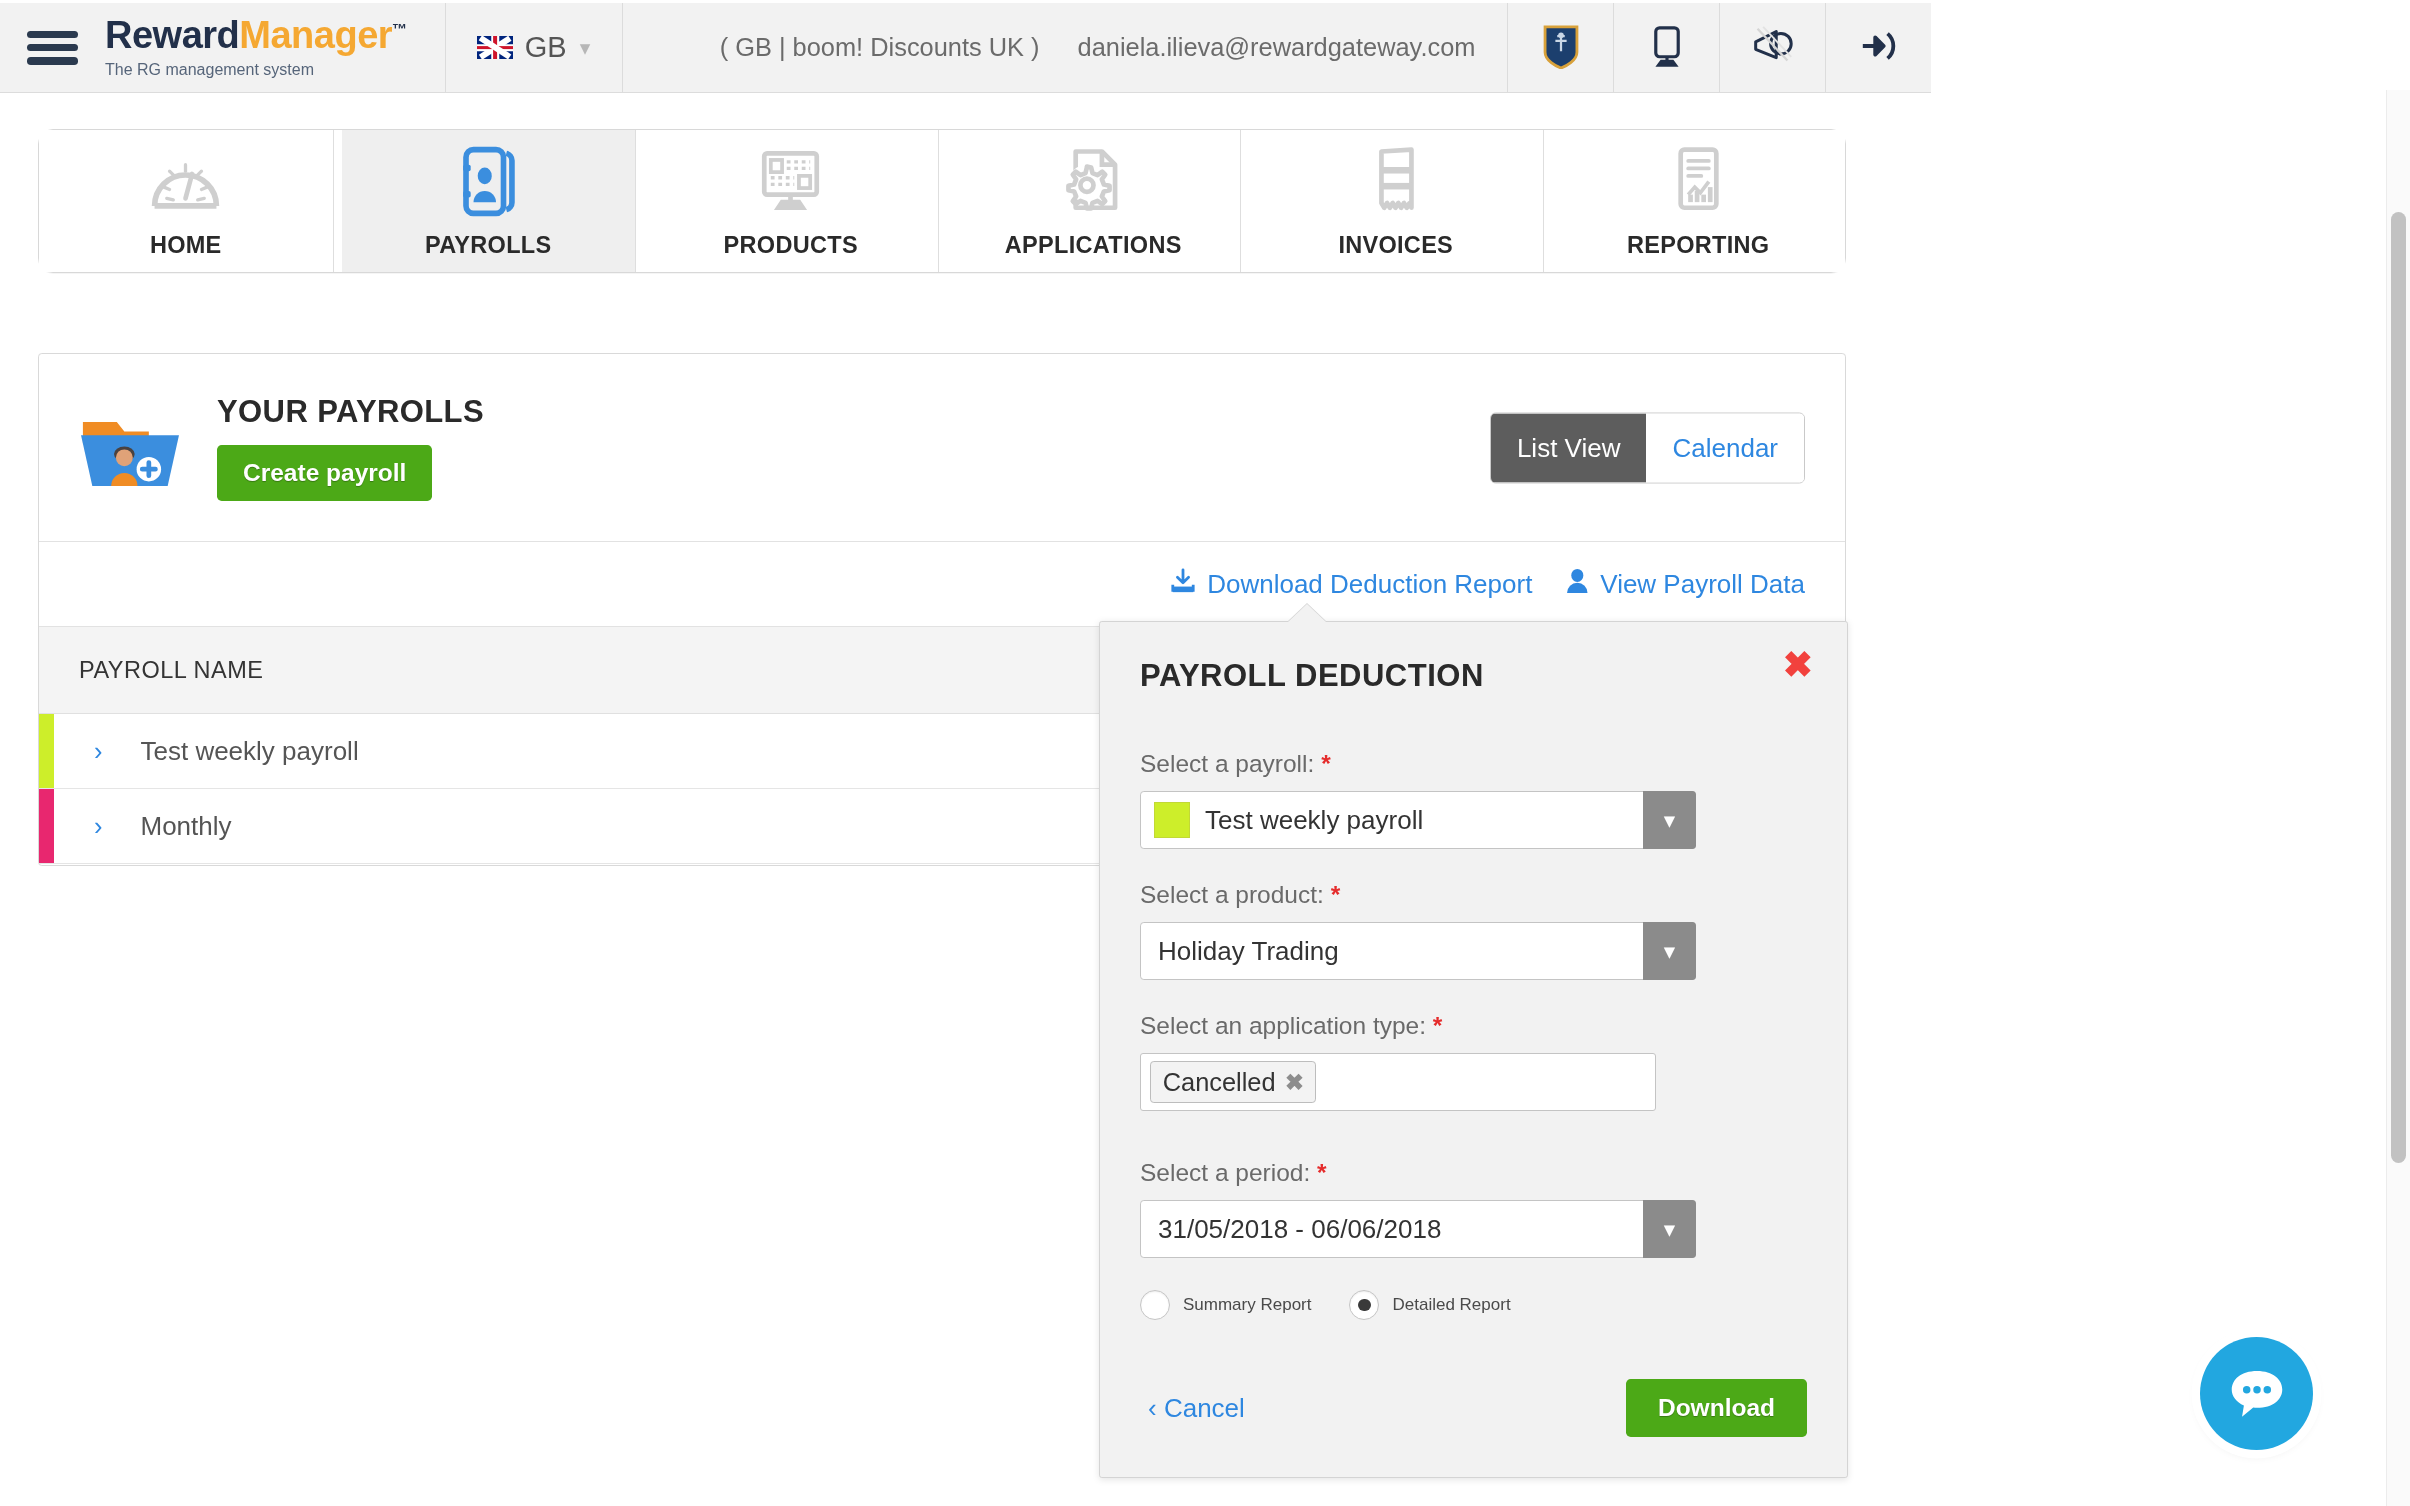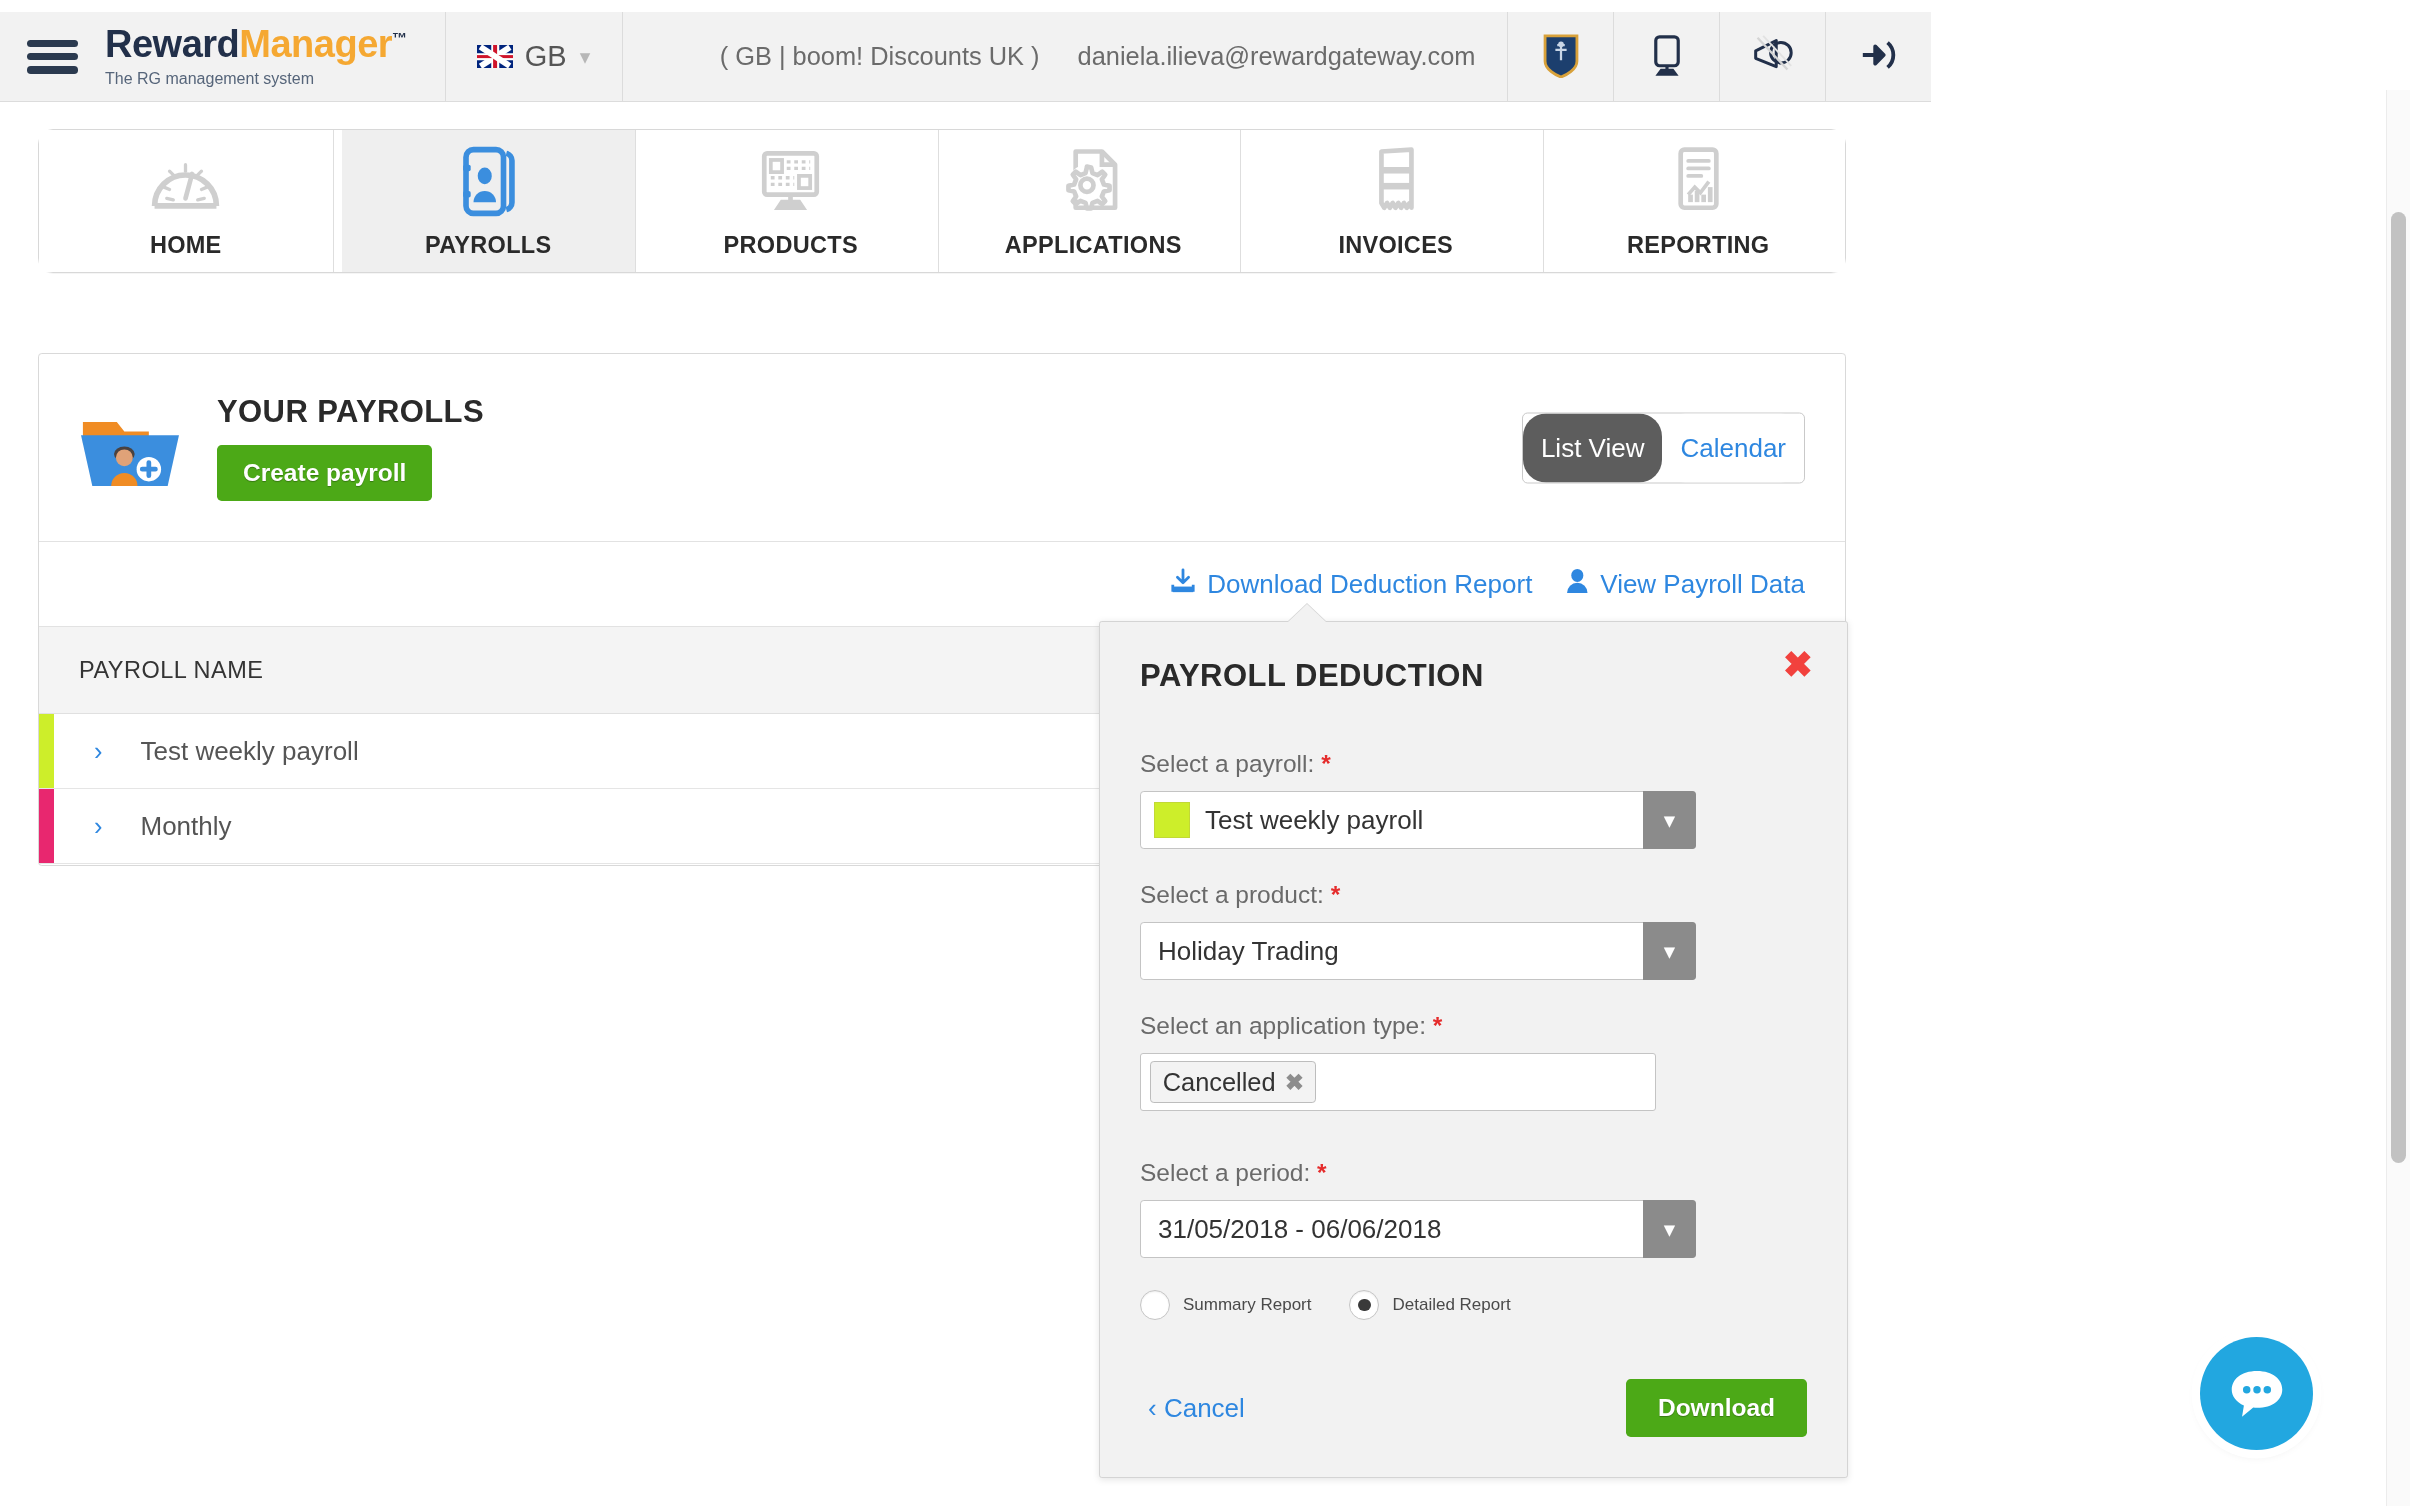--- a/index.html
+++ b/index.html
@@ -5,21 +5,21 @@
   * { box-sizing: border-box; margin: 0; padding: 0; }
   html, body {
     width: 2411px; height: 1507px;
     background: #ffffff;
     font-family: "Liberation Sans", sans-serif;
     overflow: hidden;
   }
 
   
   .topbar {
-    position: absolute; top: 12px; left: 0;
+    position: absolute; top: 3px; left: 0;
     width: 1931px; height: 90px;
     background: #f2f2f2;
     border-bottom: 0.9px solid #dcdcdc;
     display: flex; align-items: stretch;
   }
   .hamburger-wrap {
     width: 105px; display: flex; align-items: center; justify-content: center;
     cursor: pointer;
   }
   .hamburger { width: 51px; height: 34px; display: flex; flex-direction: column; justify-content: space-between; }
@@ -128,21 +128,21 @@
     background: #4ca917; border: none; border-radius: 4.7px;
     color: #fff; font-size: 24.5px; font-weight: bold;
     padding: 14px 26px; cursor: pointer;
     text-shadow: 0 0.9px 0.9px rgba(0,0,0,.28);
   }
   .view-toggle {
     position: absolute; right: 40px; top: 50%; transform: translateY(-50%);
     display: flex; border: 0.9px solid #c9c9c9; border-radius: 5.6px; overflow: hidden;
   }
   .view-btn {
-    font-size: 26px; padding: 19px 18px; cursor: pointer; background: #fff; color: #2e87e0; border-radius: 23px;
+    font-size: 26px; padding: 19px 26px; cursor: pointer; background: #fff; color: #2e87e0;
   }
   .view-btn.active { background: #5d5d5d; color: #fff; }
 
   .card-links {
     height: 85px; display: flex; align-items: center; justify-content: flex-end;
     gap: 34px; padding-right: 40px; border-bottom: 0.9px solid #e2e2e2;
     position: relative;
   }
   .card-link {
     display: flex; align-items: center; gap: 11.3px;

